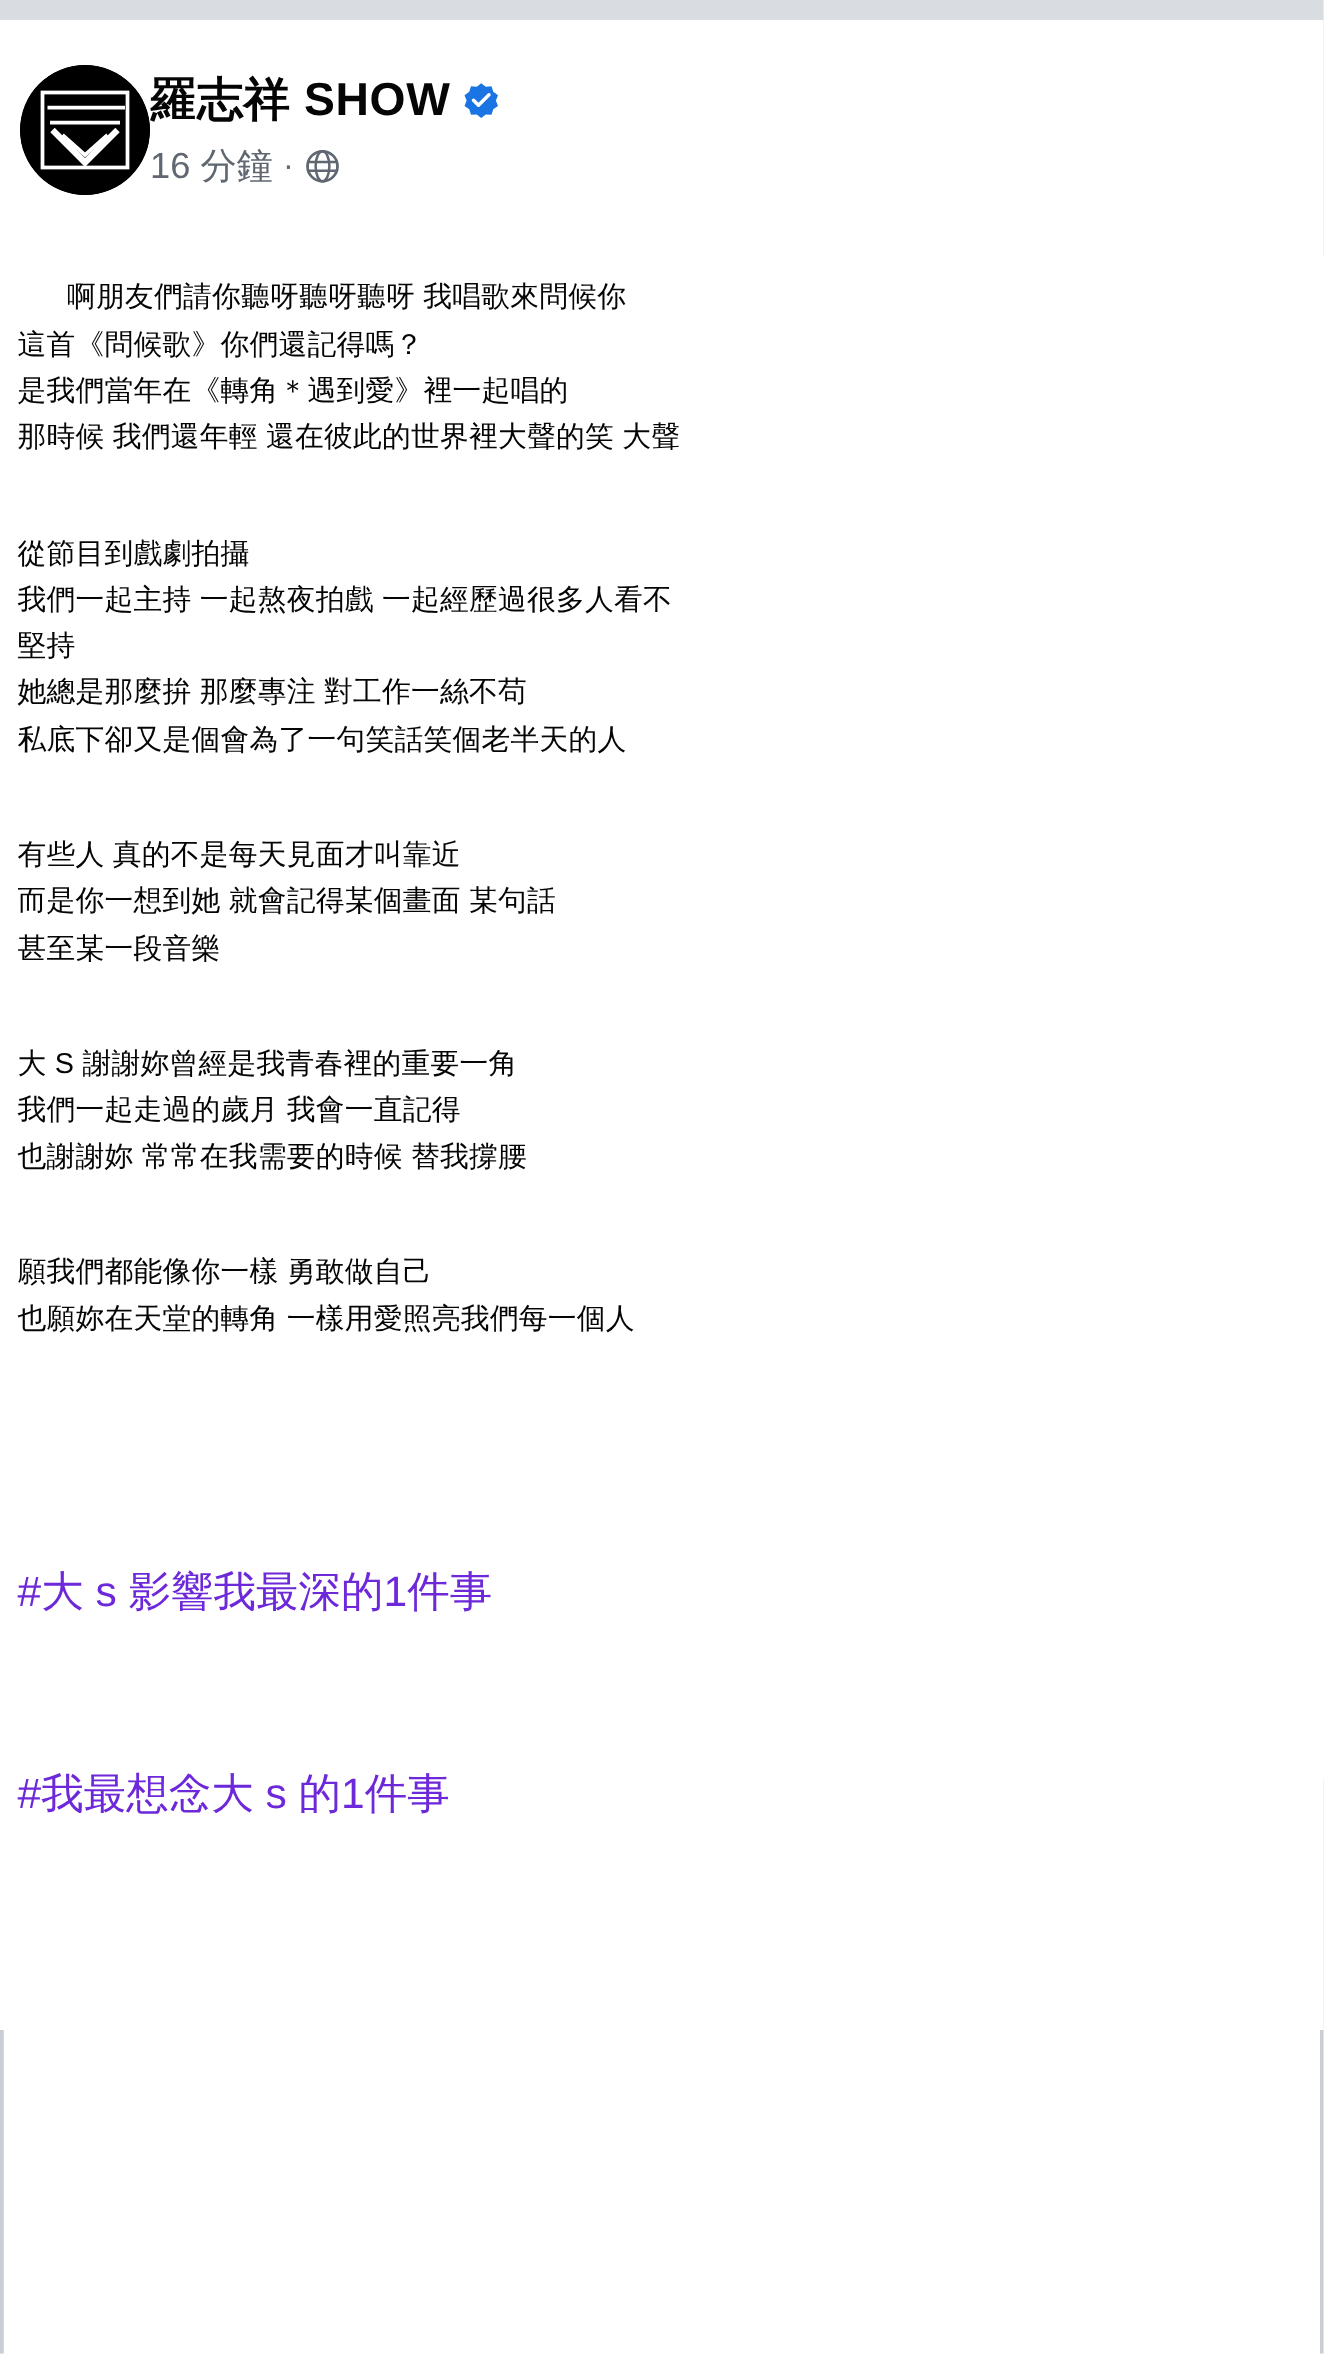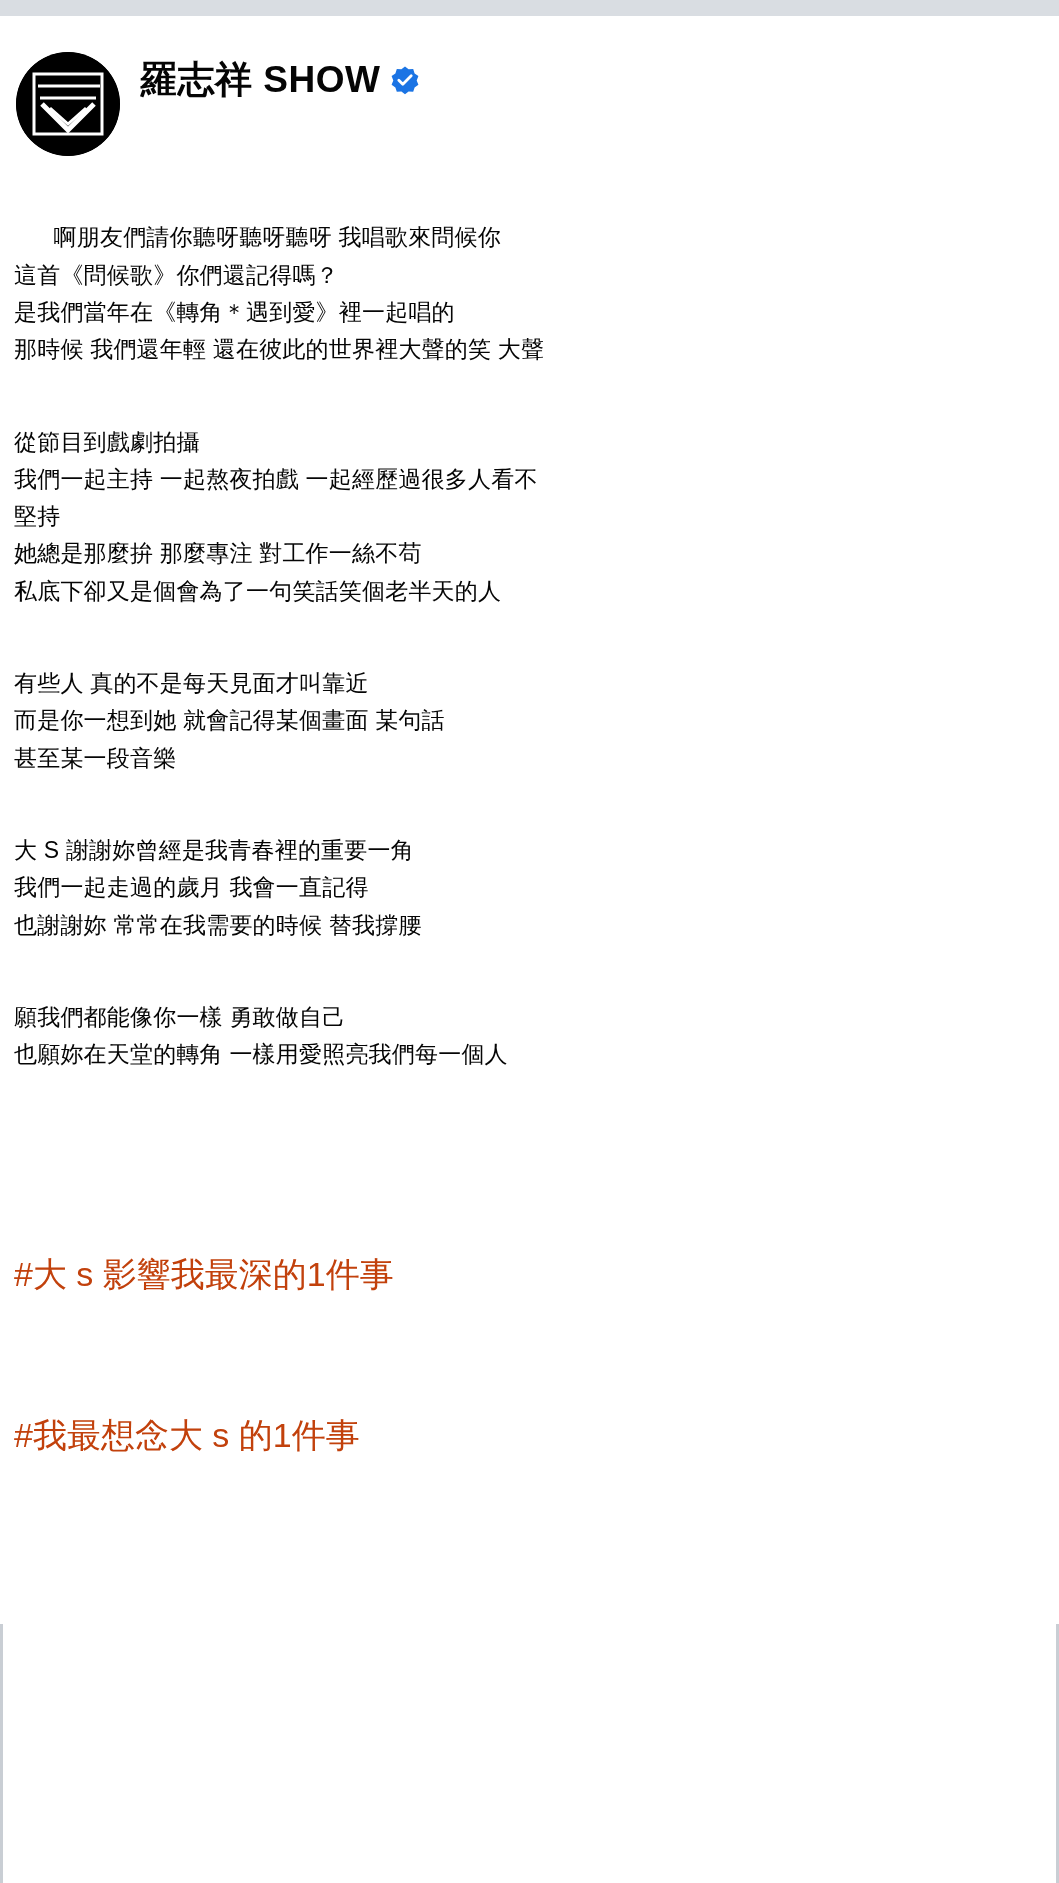--- a/index.html
+++ b/index.html
@@ -63,21 +63,20 @@
     position: relative;
     overflow: hidden;
     display: flex;
     align-items: center;
     justify-content: center;
   }
   .avatar svg {
     display: block;
   }
   .header-text {
-    margin-left: 20px;
     display: flex;
     flex-direction: column;
     justify-content: flex-start;
     padding-top: 8px;
   }
   .name-line {
     display: flex;
     align-items: center;
     gap: 10px;
   }
@@ -126,21 +125,21 @@
   }
   .hashtags {
     padding: 30px 0 0 14px;
     font-size: 34px;
     line-height: 1.58;
     color: #1b74e4;
     white-space: pre;
   }
   .hashtag {
     display: block;
-    color: #c2410c;
+    color: #6d28d9;
     text-decoration: none;
   }
 </style>
 </head>
 <body>
 
 <div class="screen">
 
   <div class="top-strip"></div>
   <div class="left-edge-line"></div>
@@ -162,20 +161,31 @@
       <div class="header-text">
         <div class="name-line">
           <span class="page-name">羅志祥 SHOW</span>
           <span class="verified">
             <svg viewBox="0 0 30 30" width="30" height="30" aria-hidden="true">
               <path d="M15 1.5 L18.6 4.3 L23.2 4.0 L24.6 8.4 L28.4 11.1 L26.7 15.4 L28.4 19.7 L24.6 22.4 L23.2 26.8 L18.6 26.5 L15 29.3 L11.4 26.5 L6.8 26.8 L5.4 22.4 L1.6 19.7 L3.3 15.4 L1.6 11.1 L5.4 8.4 L6.8 4.0 L11.4 4.3 Z" fill="#1b74e4"></path>
               <path d="M8.8 15.2 L12.8 19.2 L21.2 10.8" fill="none" stroke="#ffffff" stroke-width="2.8" stroke-linecap="round" stroke-linejoin="round"></path>
             </svg>
           </span>
         </div>
+        <div class="meta-line">
+          <span>16 分鐘</span>
+          <span class="meta-dot">·</span>
+          <span class="globe-icon">
+            <svg viewBox="0 0 30 30" width="30" height="30" aria-hidden="true">
+              <circle cx="15" cy="15" r="12" fill="none" stroke="#606770" stroke-width="2.2"></circle>
+              <ellipse cx="15" cy="15" rx="5.5" ry="12" fill="none" stroke="#606770" stroke-width="2"></ellipse>
+              <path d="M3.4 11.5 H26.6 M3.4 18.5 H26.6" stroke="#606770" stroke-width="2"></path>
+            </svg>
+          </span>
+        </div>
       </div>
     </div>
 
     <div class="post-body">
       <span>啊朋友們請你聽呀聽呀聽呀 我唱歌來問候你</span>
 <span>這首《問候歌》你們還記得嗎？</span>
 <span>是我們當年在《轉角＊遇到愛》裡一起唱的</span>
 <span>那時候 我們還年輕 還在彼此的世界裡大聲的笑 大聲</span>
 <span class="blank"></span>
 <span>從節目到戲劇拍攝</span>

